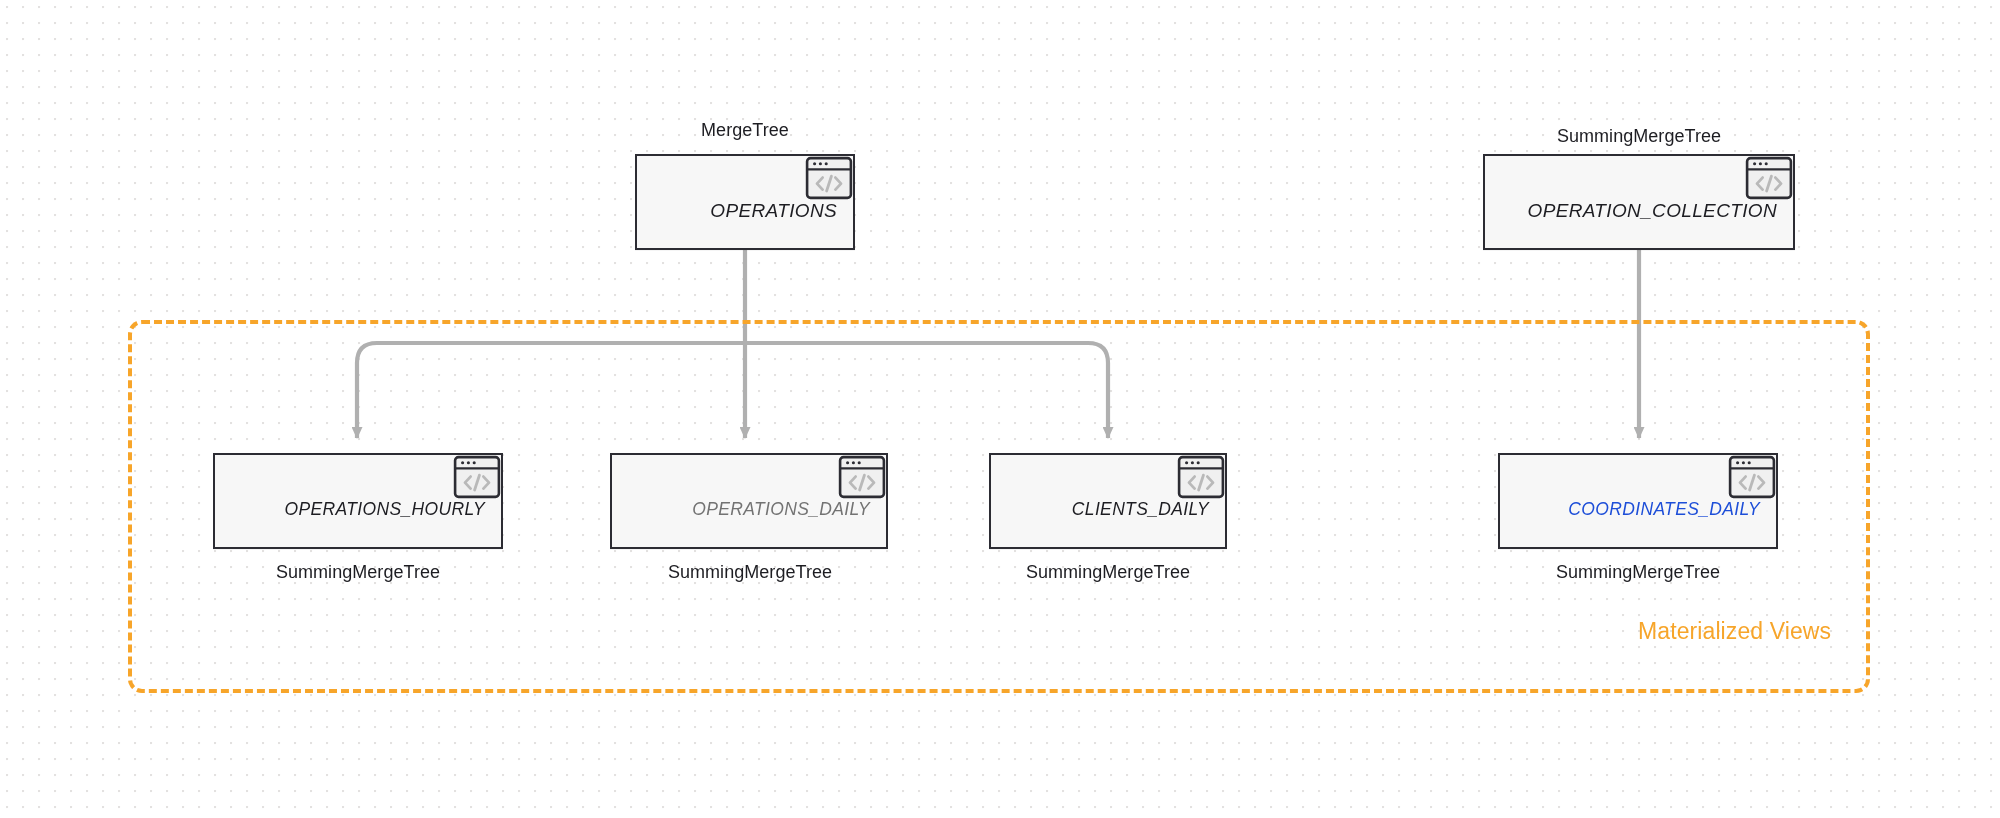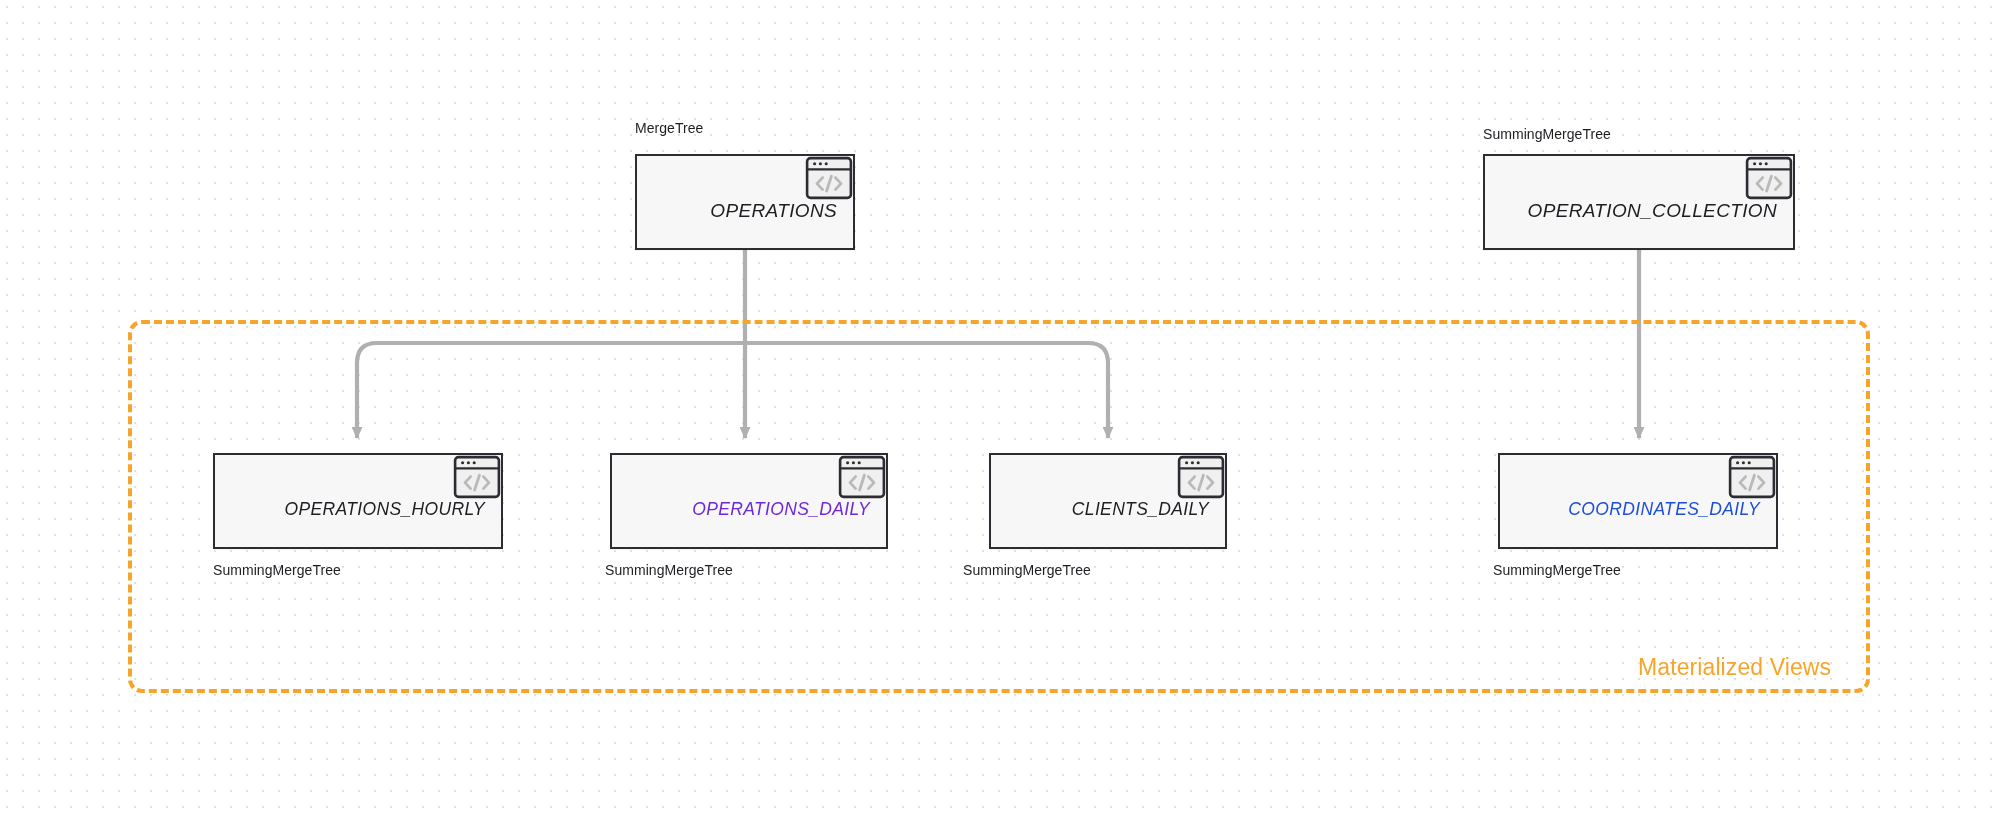--- a/index.html
+++ b/index.html
@@ -47,21 +47,20 @@
     border-width: 4px;
     border-radius: 14px;
     background: transparent;
   }
   .group-label {
     position: absolute;
     font-size: 23px;
     font-weight: 400;
     letter-spacing: 0.1px;
     white-space: nowrap;
-    margin-top: 36px;
   }
 
   
   .node {
     position: absolute;
     box-sizing: border-box;
     background: #f7f7f7;
     border: 2.6px solid #2c2c33;
     border-radius: 0;
     display: flex;
@@ -86,24 +85,24 @@
     letter-spacing: 0.35px;
     color: #23232a;
     white-space: nowrap;
     overflow: hidden;
   }
   .node-title.sm { font-size: 17.5px; }
 
   
   .engine-label {
     position: absolute;
-    font-size: 14px;
+    font-size: 18px;
     color: #1d1d22;
     white-space: nowrap;
-    text-align: left;
+    text-align: center;
     letter-spacing: 0.05px;
   }
 </style>
 </head>
 <body>
 
 <div id="canvas">
 
   <svg id="edges" viewBox="0 0 2000 818" width="2000" height="818" xmlns="http://www.w3.org/2000/svg">
     <defs>
@@ -173,21 +172,21 @@
         <svg class="node-icon" viewBox="0 0 48 44" xmlns="http://www.w3.org/2000/svg">
     <rect x="2.1" y="2.1" width="43.8" height="39.8" rx="3.4" fill="#f0f0f0" stroke="#2c2c33" stroke-width="2.6"></rect>
     <line x1="2.1" y1="13.4" x2="45.9" y2="13.4" stroke="#2c2c33" stroke-width="2.3"></line>
     <circle cx="9.6" cy="7.7" r="1.55" fill="#2c2c33"></circle>
     <circle cx="15.4" cy="7.7" r="1.55" fill="#2c2c33"></circle>
     <circle cx="21.2" cy="7.7" r="1.55" fill="#2c2c33"></circle>
     <path d="M17.6,21.6 L12.0,27.6 L17.6,33.6" fill="none" stroke="#b9b9b9" stroke-width="2.8" stroke-linecap="round" stroke-linejoin="round"></path>
     <path d="M30.4,21.6 L36.0,27.6 L30.4,33.6" fill="none" stroke="#b9b9b9" stroke-width="2.8" stroke-linecap="round" stroke-linejoin="round"></path>
     <line x1="26.4" y1="20.2" x2="21.6" y2="35.0" stroke="#b9b9b9" stroke-width="2.8" stroke-linecap="round"></line>
   </svg>
-        <div class="node-title sm" style="color: #6d28d9; padding-left: 35px;">OPERATIONS_DAILY</div>
+        <div class="node-title sm" style="color: #737373; padding-left: 35px;">OPERATIONS_DAILY</div>
       </div>
       <div class="engine-label" style="left: 605px; top: 562px; width: 290px; color: rgb(29, 29, 34);">SummingMergeTree</div>
       <div class="node" style="left: 989px; top: 453px; width: 238px; height: 96px; border-color: rgb(44, 44, 51); background: rgb(247, 247, 247);">
         <svg class="node-icon" viewBox="0 0 48 44" xmlns="http://www.w3.org/2000/svg">
     <rect x="2.1" y="2.1" width="43.8" height="39.8" rx="3.4" fill="#f0f0f0" stroke="#2c2c33" stroke-width="2.6"></rect>
     <line x1="2.1" y1="13.4" x2="45.9" y2="13.4" stroke="#2c2c33" stroke-width="2.3"></line>
     <circle cx="9.6" cy="7.7" r="1.55" fill="#2c2c33"></circle>
     <circle cx="15.4" cy="7.7" r="1.55" fill="#2c2c33"></circle>
     <circle cx="21.2" cy="7.7" r="1.55" fill="#2c2c33"></circle>
     <path d="M17.6,21.6 L12.0,27.6 L17.6,33.6" fill="none" stroke="#b9b9b9" stroke-width="2.8" stroke-linecap="round" stroke-linejoin="round"></path>

